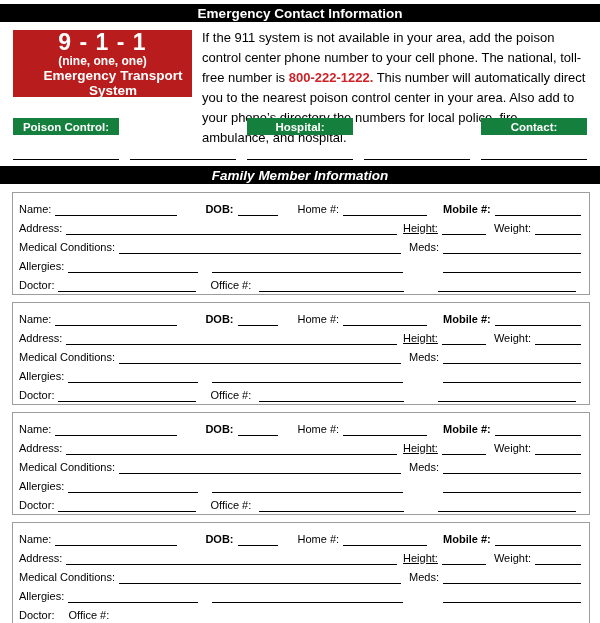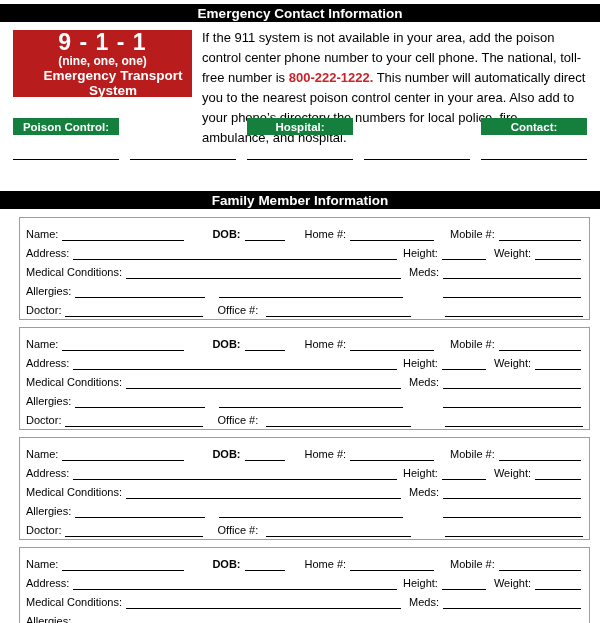--- a/index.html
+++ b/index.html
@@ -24,35 +24,35 @@
   .phone-red { color: #CE2127; font-weight: bold; }
 
   
   .contact-row { display: flex; justify-content: space-between; margin: 12px 13px 0 13px; }
   .contact-label { background: #15803d; color: #fff; width: 106px; height: 17px;
     display: flex; align-items: center; justify-content: center;
     font-weight: bold; font-size: 11.5px; }
   .contact-lines { display: flex; justify-content: space-between; margin: 24px 13px 0 13px; }
   .cline { width: 106px; height: 0; border-bottom: 1.5px solid #000; }
 
-  .family-bar { margin-top: 31px; }
-
-  
-  .mbox { border: 1px solid #9D9D9D; margin: 7px 10px 0 19px;
+  .family-bar { margin-top: 6px; font-style: italic; }
+
+  
+  .mbox { border: 1px solid #9D9D9D; margin: 7px 10px 0 12px;
     padding: 4px 8px 2px 6px; height: 103px; }
   .mbox:first-of-type { margin-top: 8px; }
   .frow { display: flex; align-items: flex-end; height: 19px; font-size: 11px; }
   .lbl { white-space: nowrap; line-height: 13px; flex: none; }
   .ln { border-bottom: 1px solid #000; height: 12px; margin-left: 4px; flex: none; }
   .fx { flex: 1 1 auto; }
   .w40 { width: 40px; } .w44 { width: 44px; } .w46 { width: 46px; }
   .w84 { width: 84px; } .w122 { width: 122px; } .w130 { width: 130px; }
   .w138 { width: 138px; } .w145 { width: 145px; }
-  .ml6 { margin-left: 6px; } .ml8 { margin-left: 8px; } .ml14 { margin-left: 14px; }
-  .ml16 { margin-left: 16px; } .ml20 { margin-left: 20px; } .ml28 { margin-left: 28px; font-weight: bold; }
+  .ml6 { margin-left: 6px; text-decoration: underline; } .ml8 { margin-left: 8px; } .ml14 { margin-left: 14px; }
+  .ml16 { margin-left: 16px; font-weight: bold; } .ml20 { margin-left: 20px; } .ml28 { margin-left: 28px; font-weight: bold; }
   .ml34 { margin-left: 34px; } .ml40 { margin-left: 40px; }
 </style>
 </head>
 <body>
 
 <div class="bar bar-top">
   <span>Emergency Contact Information</span>
 </div>
 
 <div class="intro">

